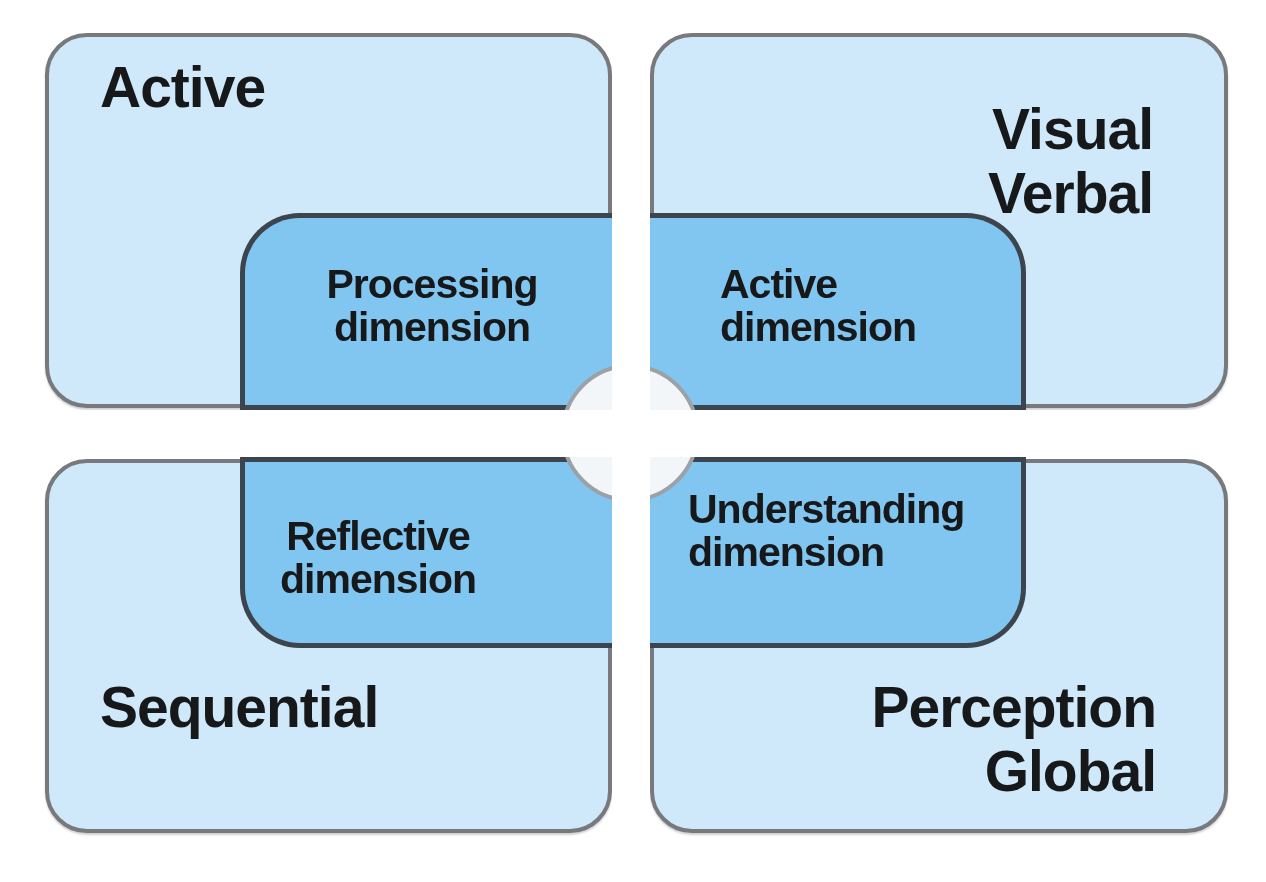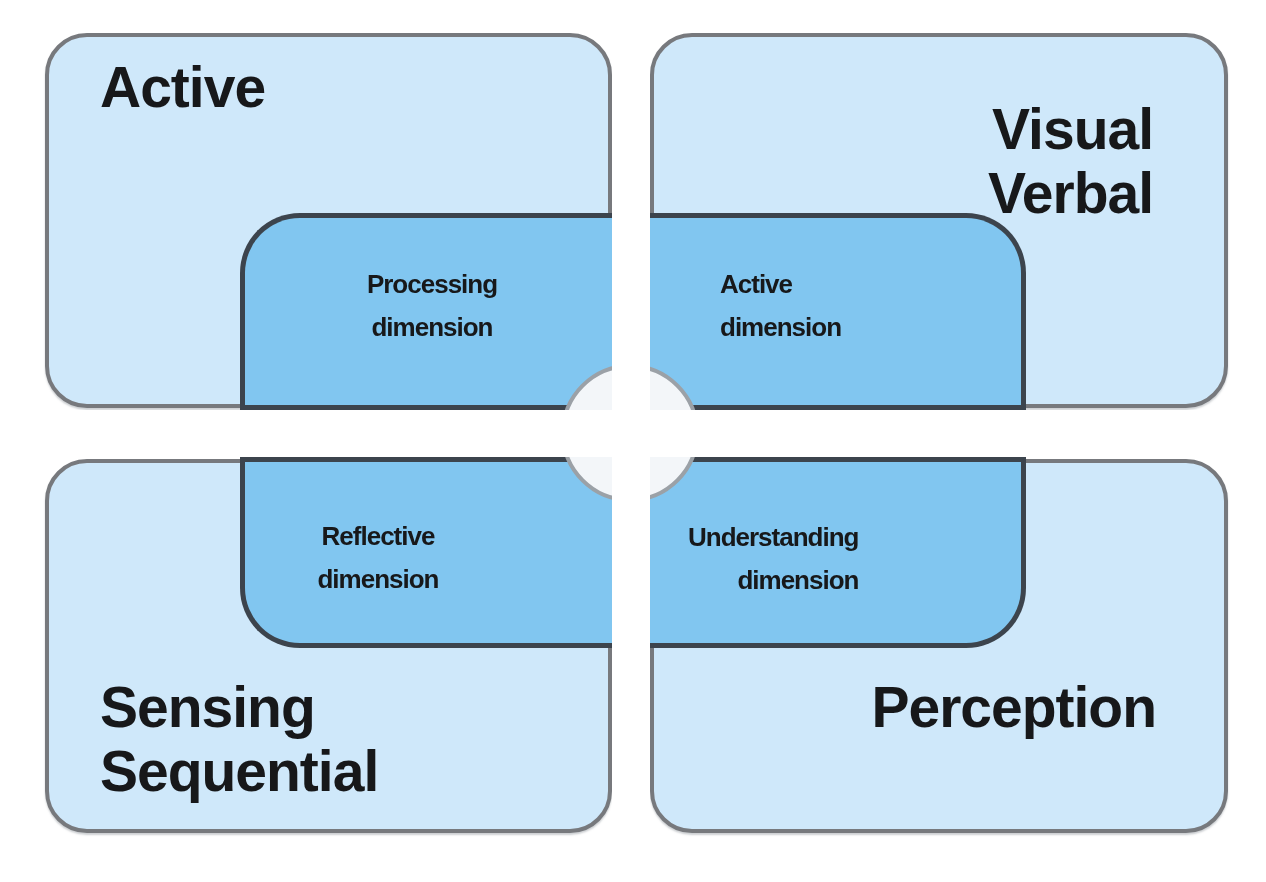--- a/index.html
+++ b/index.html
@@ -63,33 +63,33 @@
   .label{
     position:absolute;
     color:#17181a;
     font-weight:bold;
     z-index:5;
     letter-spacing:-1px;
     white-space:nowrap;
   }
   .label span{display:block;}
   .quad-label{font-size:57px;line-height:64px;}
-  .dim-label{font-size:26px;line-height:43px;}
+  .dim-label{font-size:41px;line-height:43px;}
   .ta-r{text-align:right;}
   .ta-c{text-align:center;}
 
   .lab-active{left:100px;top:55px;}
   .lab-visual{right:113px;top:60px;margin-top:37px;}
   .lab-sensing{left:100px;top:675px;}
   .lab-sequential{right:110px;top:675px;}
 
   .lab-processing{left:262px;top:263px;width:340px;}
   .lab-input{left:720px;top:263px;}
   .lab-perception{left:208px;top:515px;width:340px;}
-  .lab-understanding{left:688px;top:516px;text-align:right;}
+  .lab-understanding{left:688px;top:488px;}
 </style>
 </head>
 <body>
 
 <div class="canvas">
 
   <div class="quad tl"></div>
   <div class="quad tr"></div>
   <div class="quad bl"></div>
   <div class="quad br"></div>
@@ -105,25 +105,25 @@
   <div class="band h"></div>
 
   <div class="label quad-label lab-active">
     <span>Active</span>
   </div>
   <div class="label quad-label ta-r lab-visual">
     <span>Visual</span>
     <span>Verbal</span>
   </div>
   <div class="label quad-label lab-sensing">
-    <span>Sensing</span>
     <span>Sequential</span>
   </div>
   <div class="label quad-label ta-r lab-sequential">
     <span>Perception</span>
+    <span>Global</span>
   </div>
 
   <div class="label dim-label ta-c lab-processing">
     <span>Processing</span>
     <span>dimension</span>
   </div>
   <div class="label dim-label lab-input">
     <span>Active</span>
     <span>dimension</span>
   </div>

